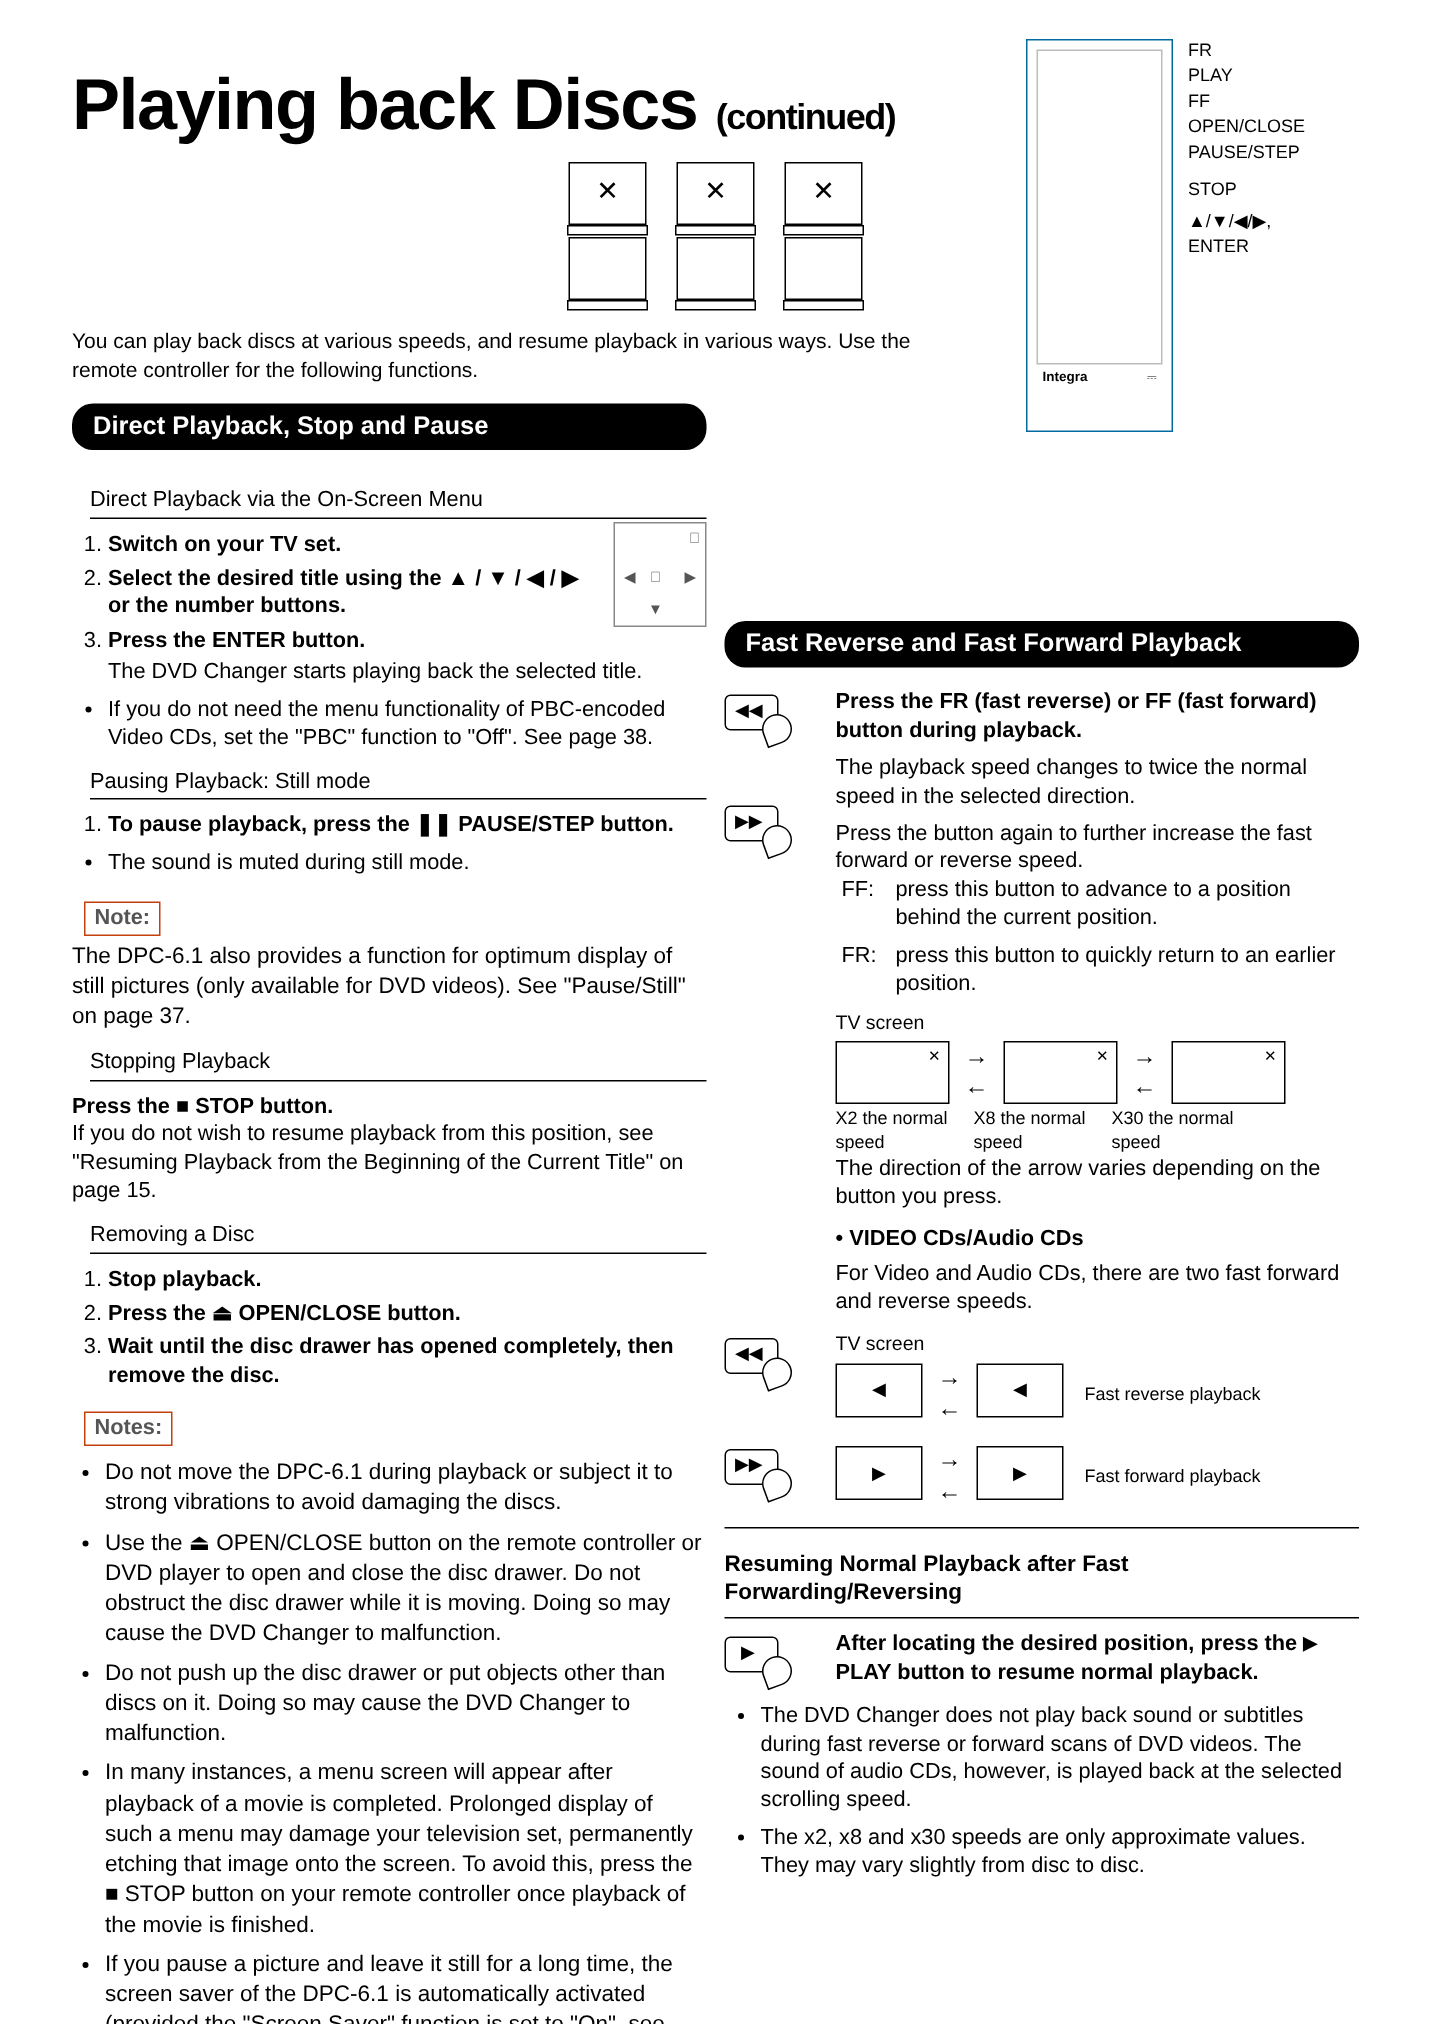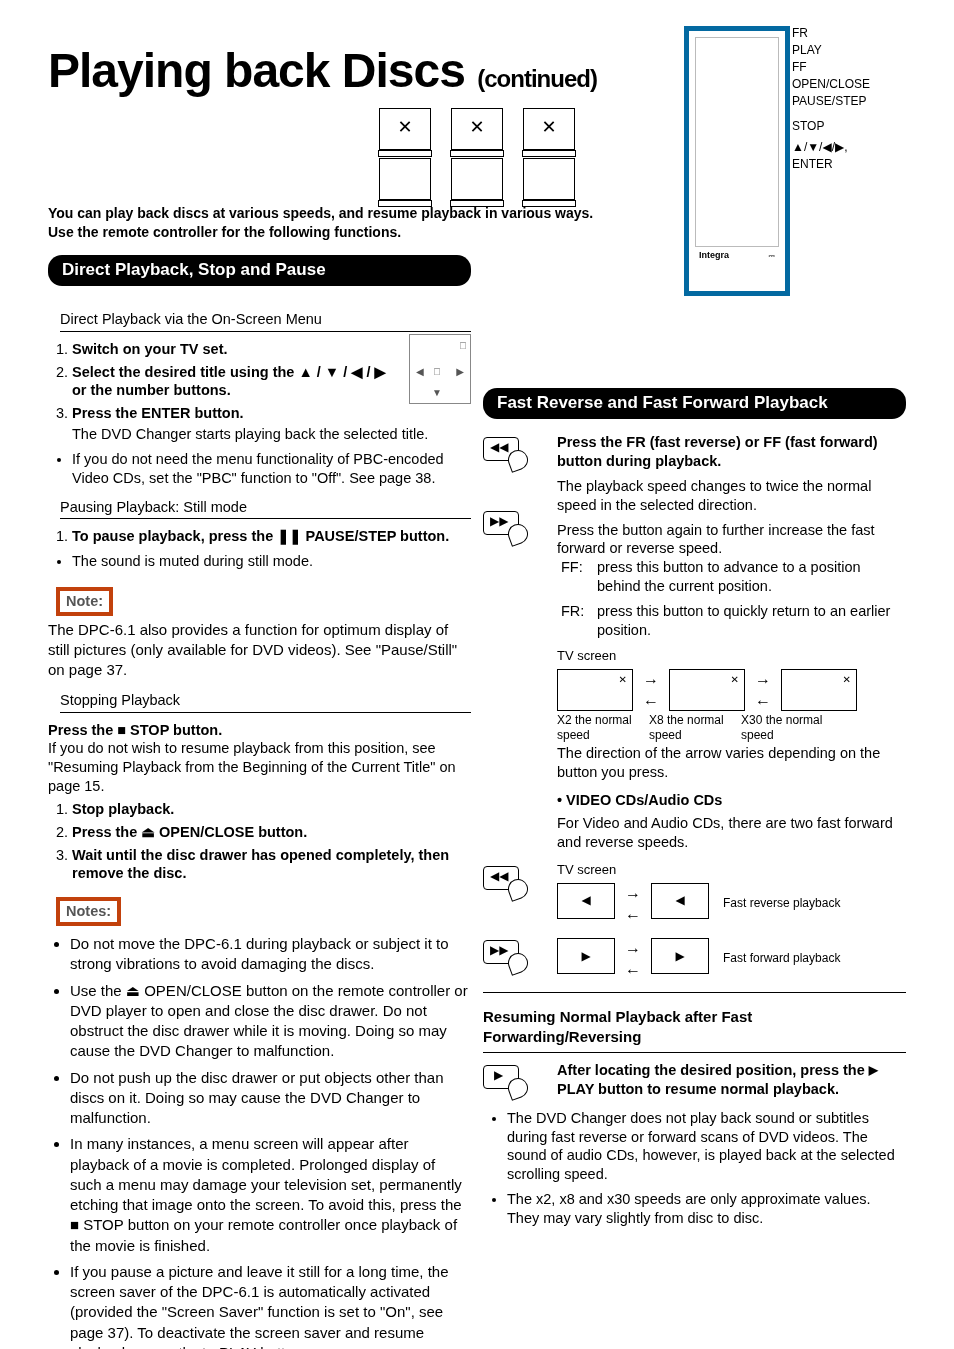--- a/index.html
+++ b/index.html
@@ -18,23 +18,23 @@
     font-size: 48px;
     font-weight: 800;
     margin: 0 0 6px 0;
     letter-spacing: -1px;
   }
   h1 .cont {
     font-size: 24px;
     font-weight: 800;
   }
   .intro {
-    font-weight: bold;
+    font-weight: normal;
     font-size: 14px;
-    margin: 6px 0 14px 0;
+    margin: 20px 0 14px 0;
     max-width: 560px;
   }
   .cols {
     display: flex;
     gap: 12px;
     align-items: center;
   }
   .col {
     flex: 1;
     min-width: 0;
@@ -72,21 +72,21 @@
   ul.bul {
     margin: 4px 0 8px 0;
     padding-left: 24px;
     list-style-type: disc;
   }
   ul.bul li { margin-bottom: 6px; }
   .def-row { display: flex; margin-bottom: 4px; padding-left: 4px;}
   .def-row .lab { flex: 0 0 36px; }
   .def-row .val { flex: 1; }
   .note-box {
-    border: 4px solid #c2410c;
+    border: 1px solid #c2410c;
     display: inline-block;
     padding: 1px 6px 1px 6px;
     font-weight: bold;
     margin: 8px 0 4px 8px;
     color:#555;
   }
   .finetext {
     font-size: 15px;
     line-height: 1.35;
   }
@@ -101,21 +101,21 @@
   }
   .remote-callouts {
     position: absolute;
     top: 26px;
     right: 40px;
     width: 230px;
     font-size: 12px;
     line-height: 1.25;
   }
   .remote-box {
-    border: 5px solid #0369a1;
+    border: 1px solid #0369a1;
     width: 96px;
     height: 260px;
     position: relative;
     background: #fff;
   }
   .remote-inner {
     position:absolute; top:6px; left:6px; right:6px; bottom:44px;
     border:1px solid #bbb;
   }
   .callout-col {
@@ -275,20 +275,21 @@
         <li>The sound is muted during still mode.</li>
       </ul>
 
     <div class="note-box">Note:</div>
     <div class="finetext">The DPC-6.1 also provides a function for optimum display of still pictures (only available for DVD videos). See "Pause/Still" on page 37.</div>
 
     <div class="subhead">Stopping Playback</div>
     <div><strong>Press the ■ STOP button.</strong></div>
     <div>If you do not wish to resume playback from this position, see "Resuming Playback from the Beginning of the Current Title" on page 15.</div>
 
+    <div class="subhead">Removing a Disc</div>
     <ol class="steps">
       <li><span class="stepbold">Stop playback.</span></li>
       <li><span class="stepbold">Press the ⏏ OPEN/CLOSE button.</span></li>
       <li><span class="stepbold">Wait until the disc drawer has opened completely, then remove the disc.</span></li>
     </ol>
 
     <div class="note-box">Notes:</div>
     <div class="finetext">
       <ul>
         <li>Do not move the DPC-6.1 during playback or subject it to strong vibrations to avoid damaging the discs.</li>

